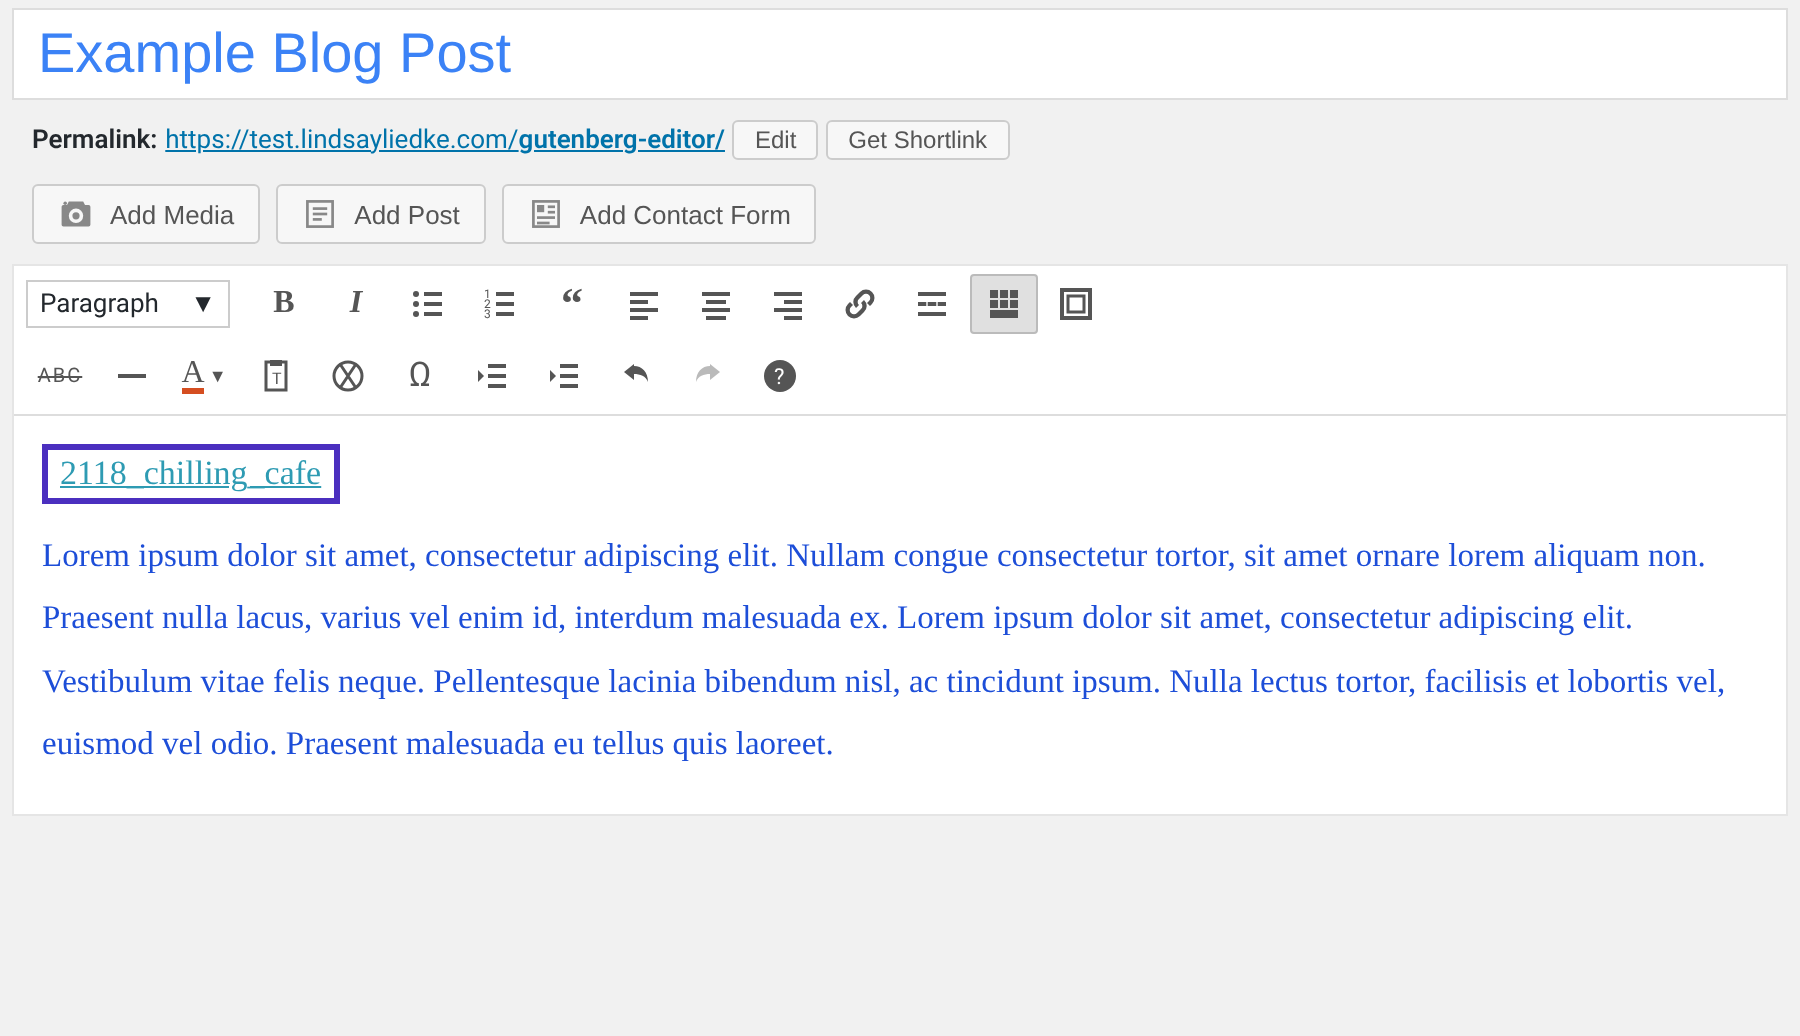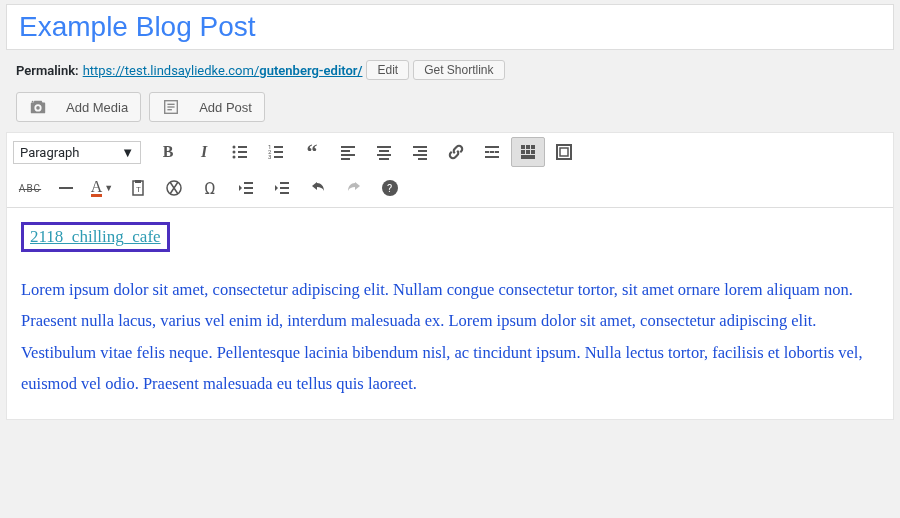--- a/index.html
+++ b/index.html
@@ -53,42 +53,42 @@
   .btn-media {
     background: #f7f7f7;
     border: 1px solid #ccc;
     border-radius: 3px;
     padding: 5px 12px;
     font-size: 13px;
     cursor: pointer;
     color: #555;
     display: flex;
     align-items: center;
-    gap: 19px;
+    gap: 8px;
   }
   .btn-media svg { width: 18px; height: 18px; fill: #888; }
   .editor-box {
     margin: 0 6px;
     border: 1px solid #e5e5e5;
     background: #fff;
   }
   .toolbar {
     border-bottom: 1px solid #ddd;
     padding: 4px 6px;
     display: flex;
     flex-wrap: wrap;
     align-items: center;
     gap: 2px;
   }
   .format-select {
     border: 1px solid #ccc;
     background: #fff;
     font-size: 13px;
     padding: 3px 6px;
-    width: 128px;
+    width: 102px;
     display: flex;
     justify-content: space-between;
     align-items: center;
     cursor: pointer;
     margin-right: 8px;
   }
   .tb-btn {
     width: 34px;
     height: 30px;
     display: flex;
@@ -114,21 +114,21 @@
   .content-area {
     padding: 14px 14px 20px 14px;
     font-family: Georgia, "Times New Roman", serif;
     font-size: 16px;
     color: #444;
   }
   .shortcode-box {
     display: inline-block;
     border: 3px solid #4b2fbf;
     padding: 2px 6px;
-    margin-bottom: 22px;
+    margin-bottom: 10px;
   }
   .shortcode-box a {
     color: #2e9bb3;
     text-decoration: underline;
     font-size: 17px;
   }
   .content-area p.body {
     line-height: 1.9;
     font-size: 16.5px;
     color: #1d4ed8;
@@ -160,20 +160,31 @@
   </button>
   <button class="btn-media">
     <svg viewBox="0 0 20 20">
         <rect x="3" y="3" width="14" height="14" fill="none" stroke="#888" stroke-width="1.5"></rect>
         <line x1="6" y1="7" x2="14" y2="7" stroke="#888" stroke-width="1.5"></line>
         <line x1="6" y1="10" x2="14" y2="10" stroke="#888" stroke-width="1.5"></line>
         <line x1="6" y1="13" x2="11" y2="13" stroke="#888" stroke-width="1.5"></line>
       </svg>
     <span>Add Post</span>
   </button>
+  <button class="btn-media">
+    <svg viewBox="0 0 20 20">
+        <rect x="3" y="3" width="14" height="14" fill="none" stroke="#888" stroke-width="1.5"></rect>
+        <rect x="5" y="5" width="4" height="4" fill="#888"></rect>
+        <line x1="11" y1="6" x2="15" y2="6" stroke="#888" stroke-width="1.5"></line>
+        <line x1="11" y1="9" x2="15" y2="9" stroke="#888" stroke-width="1.5"></line>
+        <line x1="5" y1="12" x2="15" y2="12" stroke="#888" stroke-width="1.5"></line>
+        <line x1="5" y1="15" x2="12" y2="15" stroke="#888" stroke-width="1.5"></line>
+      </svg>
+    <span>Add Contact Form</span>
+  </button>
 </div>
 
 <div class="editor-box">
   <div class="toolbar">
     <div class="format-select">
       <span>Paragraph</span>
       <span>▼</span>
     </div>
     <div class="tb-btn">
         <span class="txt" style="font-weight:900">B</span>

